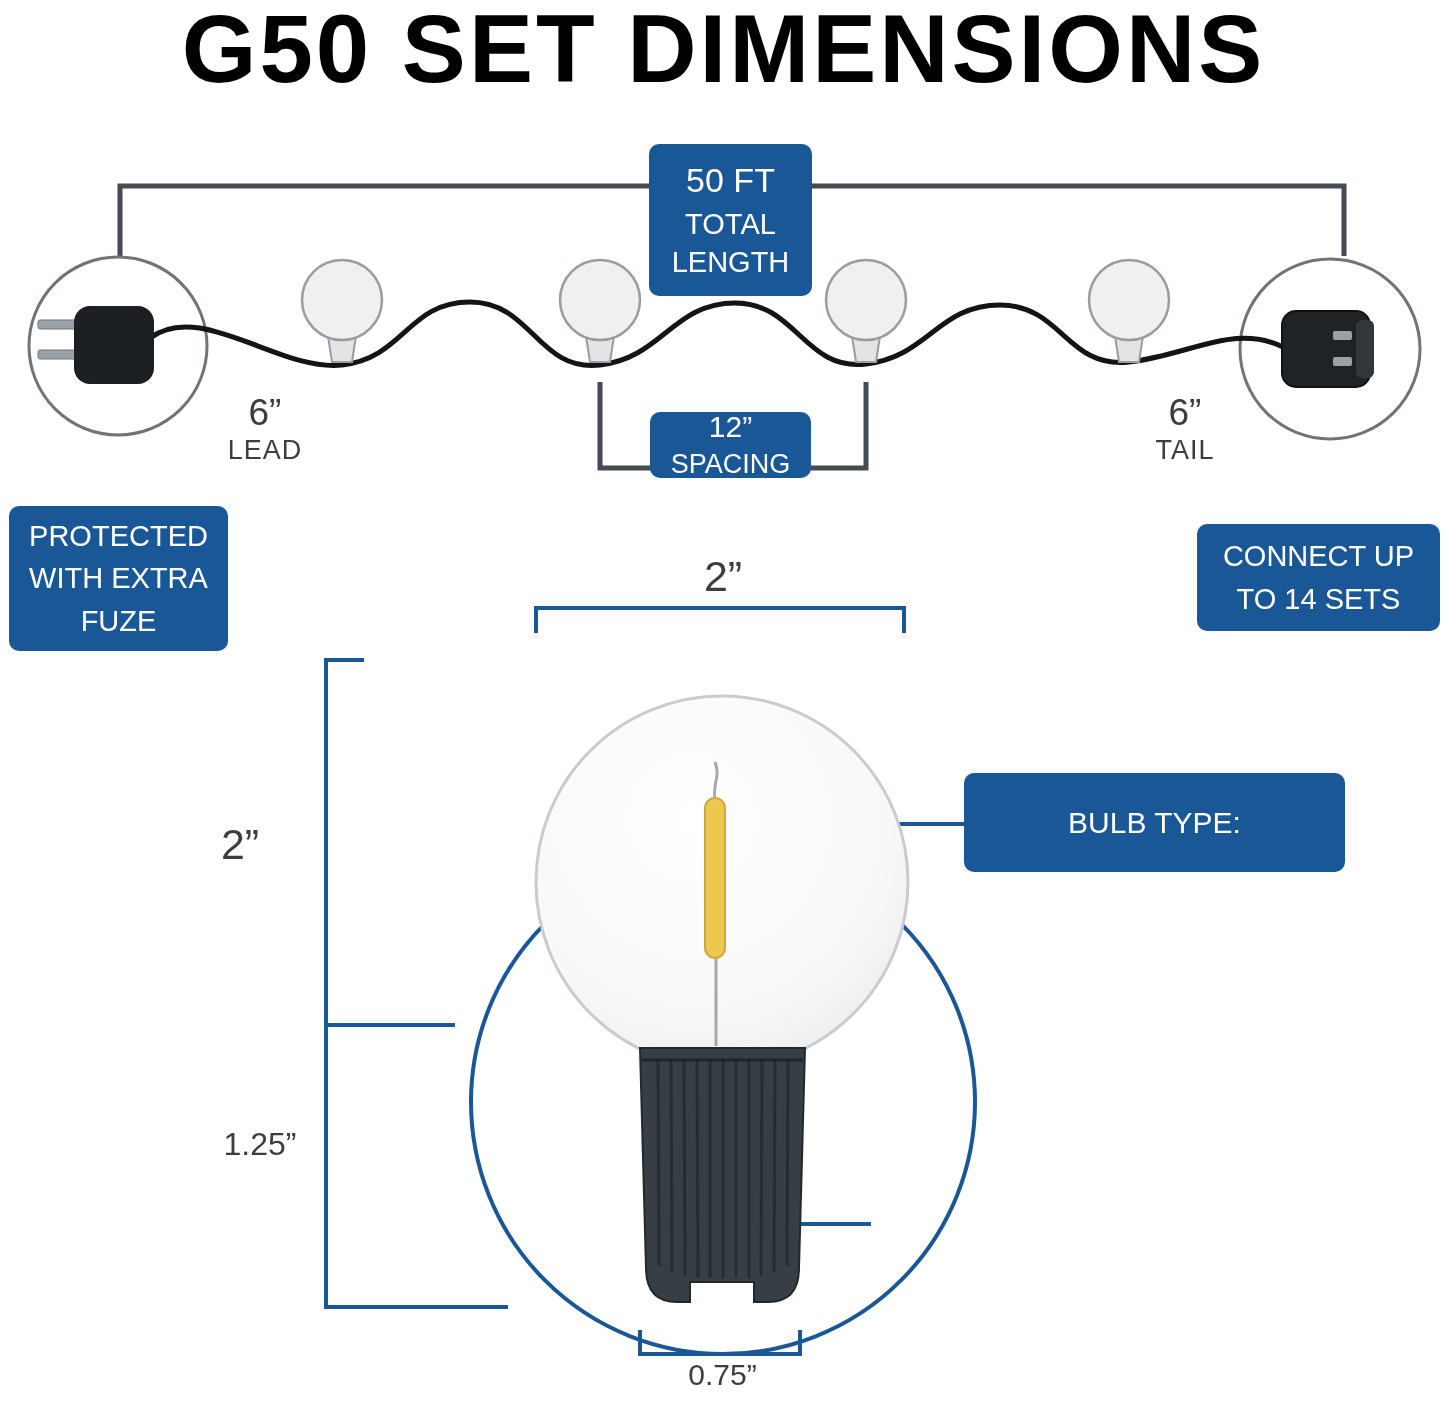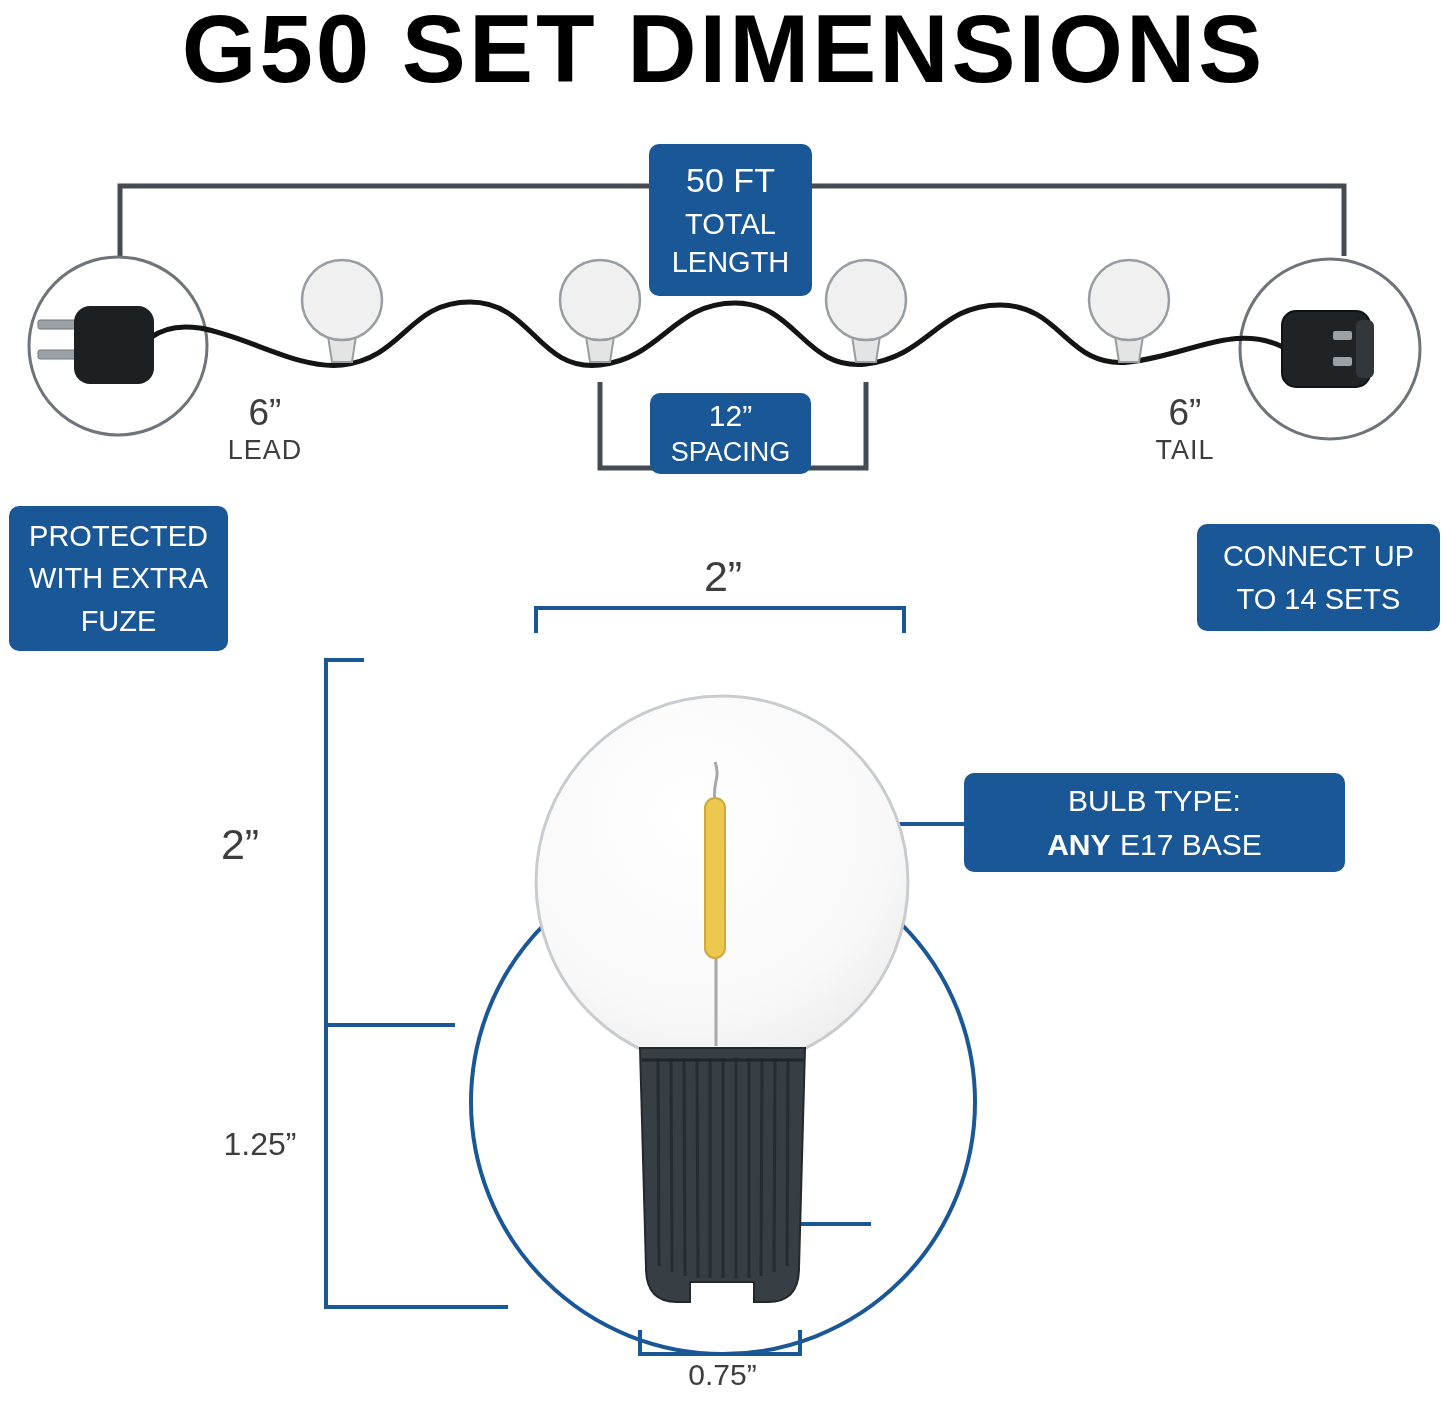--- a/index.html
+++ b/index.html
@@ -12,21 +12,21 @@
   .bluebox { position:absolute; z-index:2; background:#1a5796; color:#ffffff; border-radius:10px;
              display:flex; flex-direction:column; align-items:center; justify-content:center;
              text-align:center; line-height:1.32; }
   .dim { position:absolute; z-index:2; color:#3d3d3d; text-align:center; }
   .dim-big { font-size:37px; line-height:1.1; }
   .dim-sub { font-size:27px; line-height:1.2; letter-spacing:1px; }
   .line-lg { font-size:34px; margin-bottom:2px; }
   .line-md { font-size:29px; }
 
   #box-total    { left:649px;  top:144px;  width:163px; height:152px; }
-  #box-spacing  { left:650px;  top:393px;  width:161px; height:81px;  }
+  #box-spacing  { left:650px;  top:412px;  width:161px; height:66px;  }
   #box-spacing .sp-val { font-size:30px; }
   #box-spacing .sp-lab { font-size:27px; }
   #box-fuse     { left:9px;    top:506px;  width:219px; height:145px; font-size:29px; line-height:1.45; }
   #box-connect  { left:1197px; top:504px;  width:243px; height:107px; font-size:29px; line-height:1.45;margin-top:20px; }
   #box-bulbtype { left:964px;  top:773px;  width:381px; height:99px;  font-size:30px; line-height:1.45; }
   #box-clip     { left:869px;  top:1173px; width:375px; height:103px; font-size:30px; line-height:1.45; }
   .bold { font-weight:bold; }
   .gap  { margin-left:0.32em; }
 
   #lbl-lead   { left:210px;  top:393px;  width:110px; }
@@ -148,23 +148,20 @@
     <div>FUZE</div>
   </div>
 
   <div class="bluebox" id="box-connect">
     <div>CONNECT UP</div>
     <div>TO 14 SETS</div>
   </div>
 
   <div class="bluebox" id="box-bulbtype">
     <div>BULB TYPE:</div>
-    <div>
-      <span class="bold">ANY</span><span class="gap">E17 BASE</span>
-    </div>
   </div>
 
 
   <div class="dim" id="lbl-lead">
     <div class="dim-big">6”</div>
     <div class="dim-sub">LEAD</div>
   </div>
 
   <div class="dim" id="lbl-tail">
     <div class="dim-big">6”</div>

